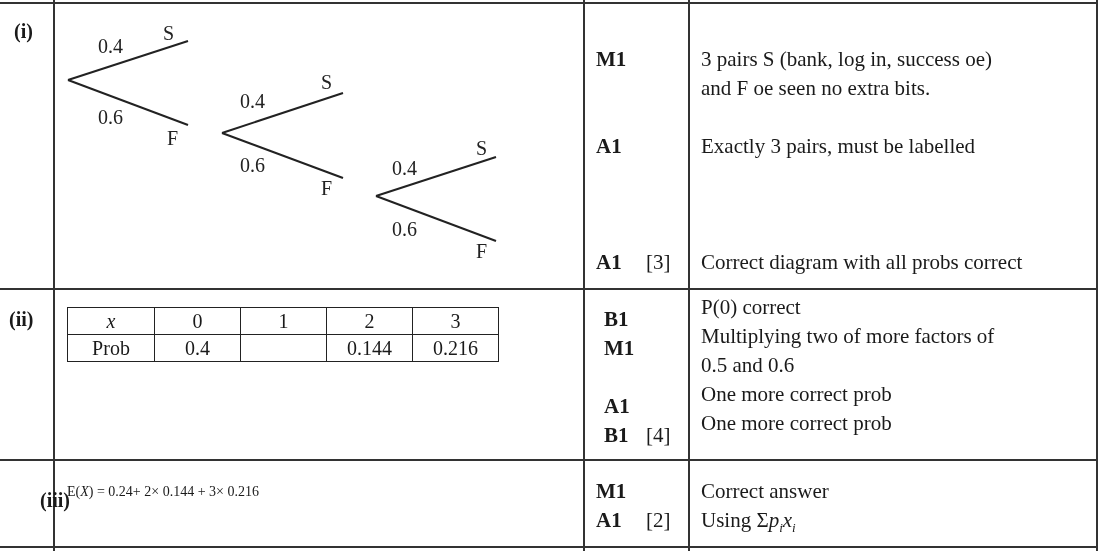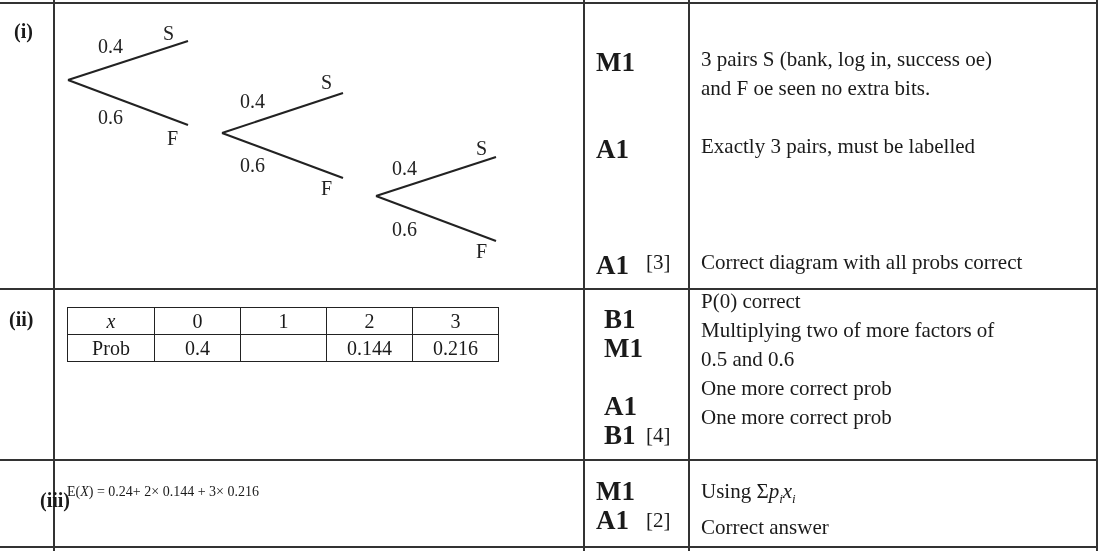--- a/index.html
+++ b/index.html
@@ -2,21 +2,21 @@
 <html><head>
 <meta charset="utf-8">
 <style>
   html, body { margin:0; padding:0; background:#fff; }
   body { width:1100px; height:551px; position:relative; overflow:hidden;
          font-family:"Liberation Serif","DejaVu Serif",serif; color:#1a1a1a; }
   .hline { position:absolute; left:0; width:1098px; height:2px; background:#333; }
   .vline { position:absolute; width:2px; background:#333; }
   .abs { position:absolute; white-space:nowrap; }
   .lbl { font-weight:bold; font-size:20px; }
-  .mark { font-weight:bold; font-size:27px; }
+  .mark { font-weight:bold; font-size:21px; }
   .tot { font-size:21px; font-weight:normal; }
   .guid { font-size:21px; line-height:29px; }
   .tree { position:absolute; left:0; top:0; }
   .tree text { font-family:"Liberation Serif","DejaVu Serif",serif; font-size:20px; fill:#222; }
   table.dist { position:absolute; left:67px; top:307px; border-collapse:collapse; font-size:20px; }
   table.dist td { border:1.5px solid #222; text-align:center; height:26px; padding:0; line-height:24px; }
   .expr { font-size:14px; line-height:29px; }
 </style>
 </head>
 <body>
@@ -95,35 +95,35 @@
   </table>
 
 <div class="abs mark" style="left:604px; top:305px; line-height:29px;">
   <div>B1</div>
   <div>M1</div>
   <div>&nbsp;</div>
   <div>A1</div>
   <div>B1</div>
 </div>
 <div class="abs tot" style="left:646px; top:421px; line-height:29px;">[4]</div>
-<div class="abs guid" style="left:701px; top:287px;">
+<div class="abs guid" style="left:701px; top:293px;">
   <div>P(0) correct</div>
   <div>Multiplying two of more factors of</div>
   <div>0.5 and 0.6</div>
   <div>One more correct prob</div>
   <div>One more correct prob</div>
 </div>
 
 <div class="abs lbl" style="left:4px; top:489px;margin-left:36px;">(iii)</div>
 
 <div class="abs expr" style="left:67px; top:477px;">
   <div><span>E(</span><i>X</i><span>) = 0.24+ 2× 0.144 + 3× 0.216</span></div>
 </div>
 
 <div class="abs mark" style="left:596px; top:477px; line-height:29px;">
   <div>M1</div>
   <div>A1</div>
 </div>
 <div class="abs tot" style="left:646px; top:506px; line-height:29px;">[2]</div>
 <div class="abs guid" style="left:701px; top:477px;">
+  <div>Correct answer</div>
   <div><span>Using Σ</span><i>p</i><sub style="font-size:13px;font-style:italic;">i</sub><i>x</i><sub style="font-size:13px;font-style:italic;">i</sub></div>
-  <div>Correct answer</div>
 </div>
 
 </body></html>

